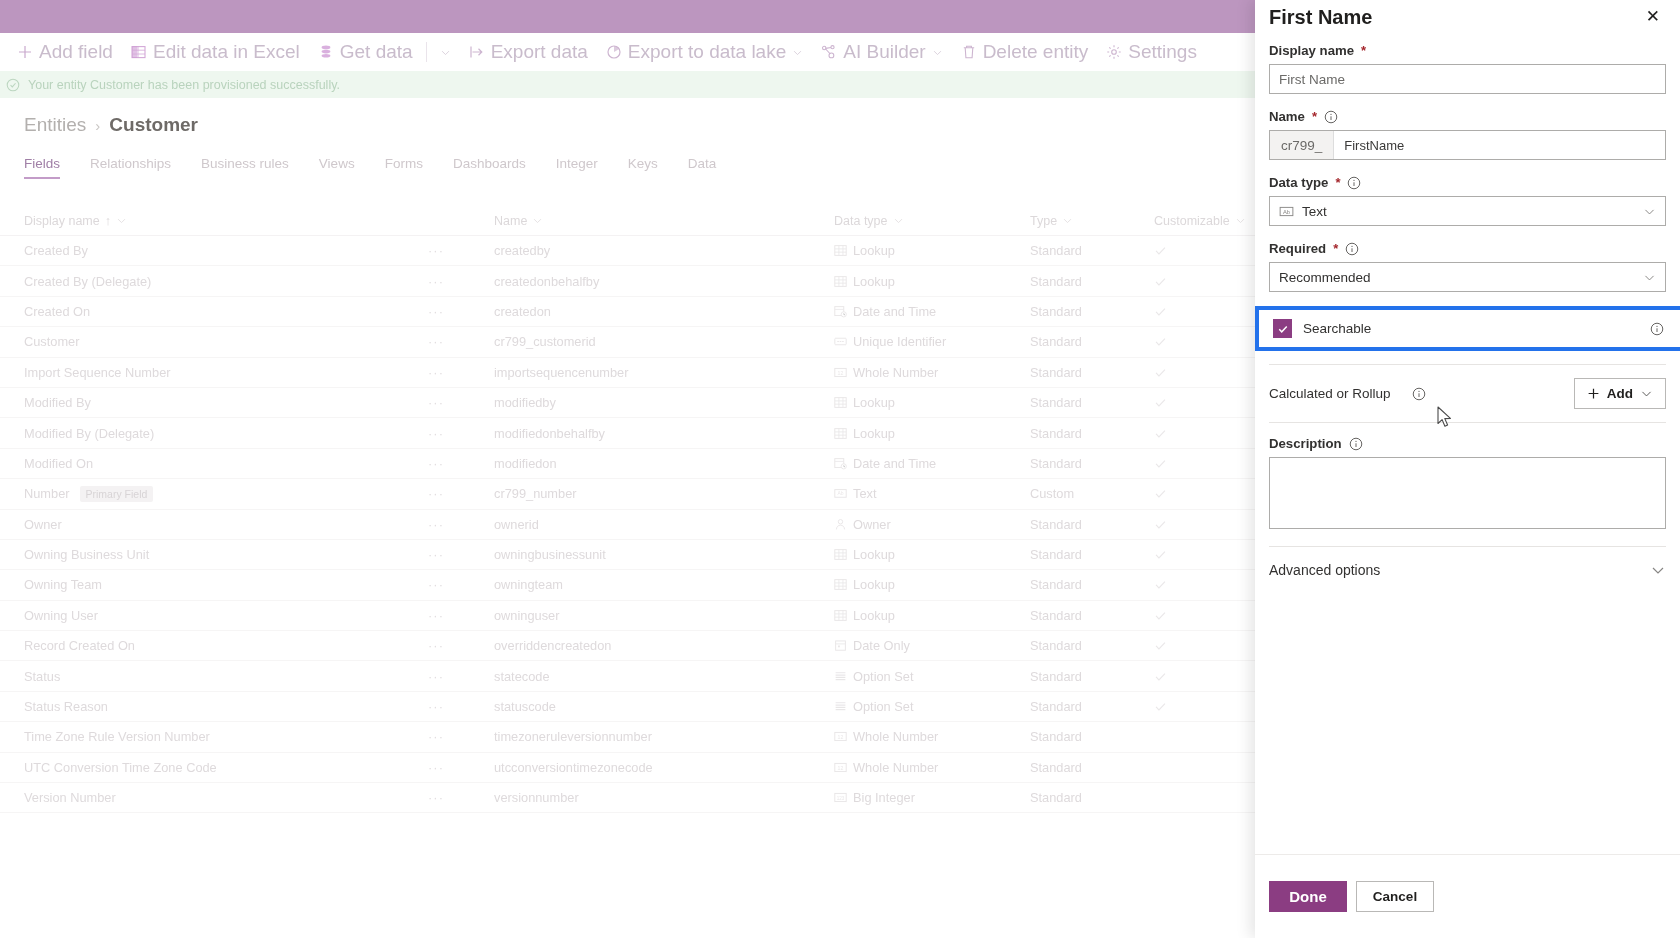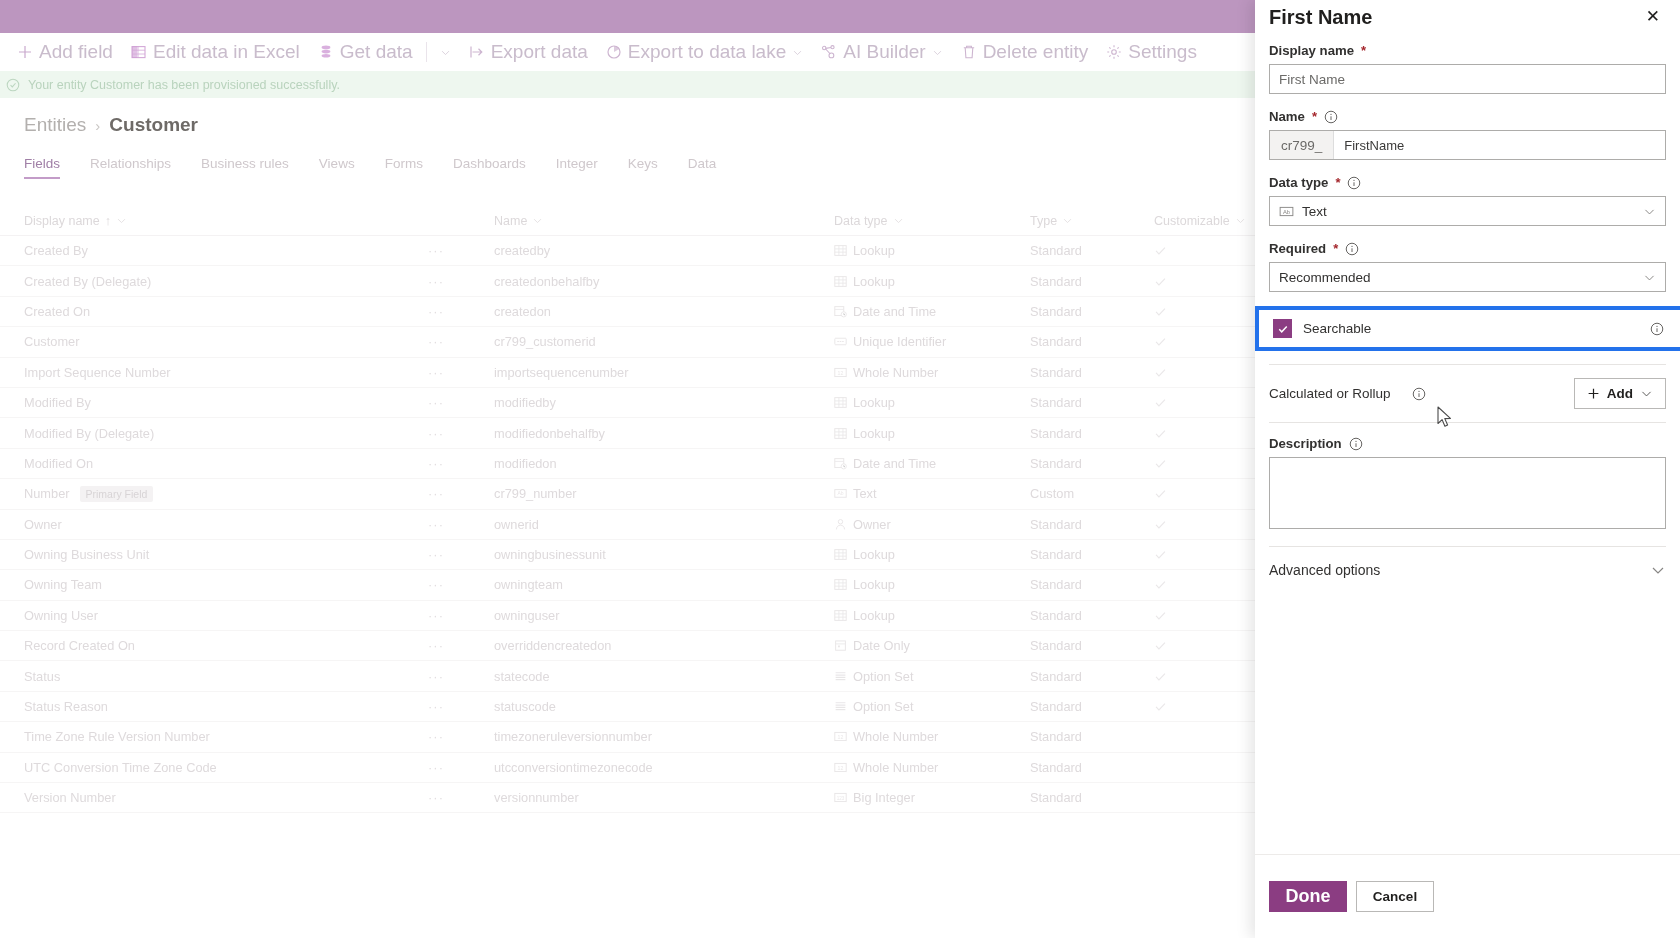--- a/index.html
+++ b/index.html
@@ -202,21 +202,21 @@
     font-size: 14px; color: #323130; padding: 2px 0; cursor: pointer;
   }
 
   .panel-footer {
     position: absolute; left: 0; bottom: 0; width: 425px; height: 84px;
     border-top: 1px solid #edebe9; background: #fff;
     display: flex; align-items: center; gap: 9px; padding-left: 14px;
   }
   .btn-primary {
     background: #8b3d82; color: #fff; border: none; height: 31px;
-    min-width: 78px; font-size: 18px; font-weight: bold; cursor: pointer;
+    min-width: 78px; font-size: 15px; font-weight: bold; cursor: pointer;
     font-family: "Liberation Sans", sans-serif;
   }
   .btn-secondary {
     background: #fff; color: #201f1e; border: 1px solid #b9b8b6; height: 31px;
     min-width: 78px; font-size: 13.5px; font-weight: bold; cursor: pointer;
     font-family: "Liberation Sans", sans-serif;
   }
 
   .cursor-ptr { position: absolute; left: 1437px; top: 406px; z-index: 40; }
 </style>

